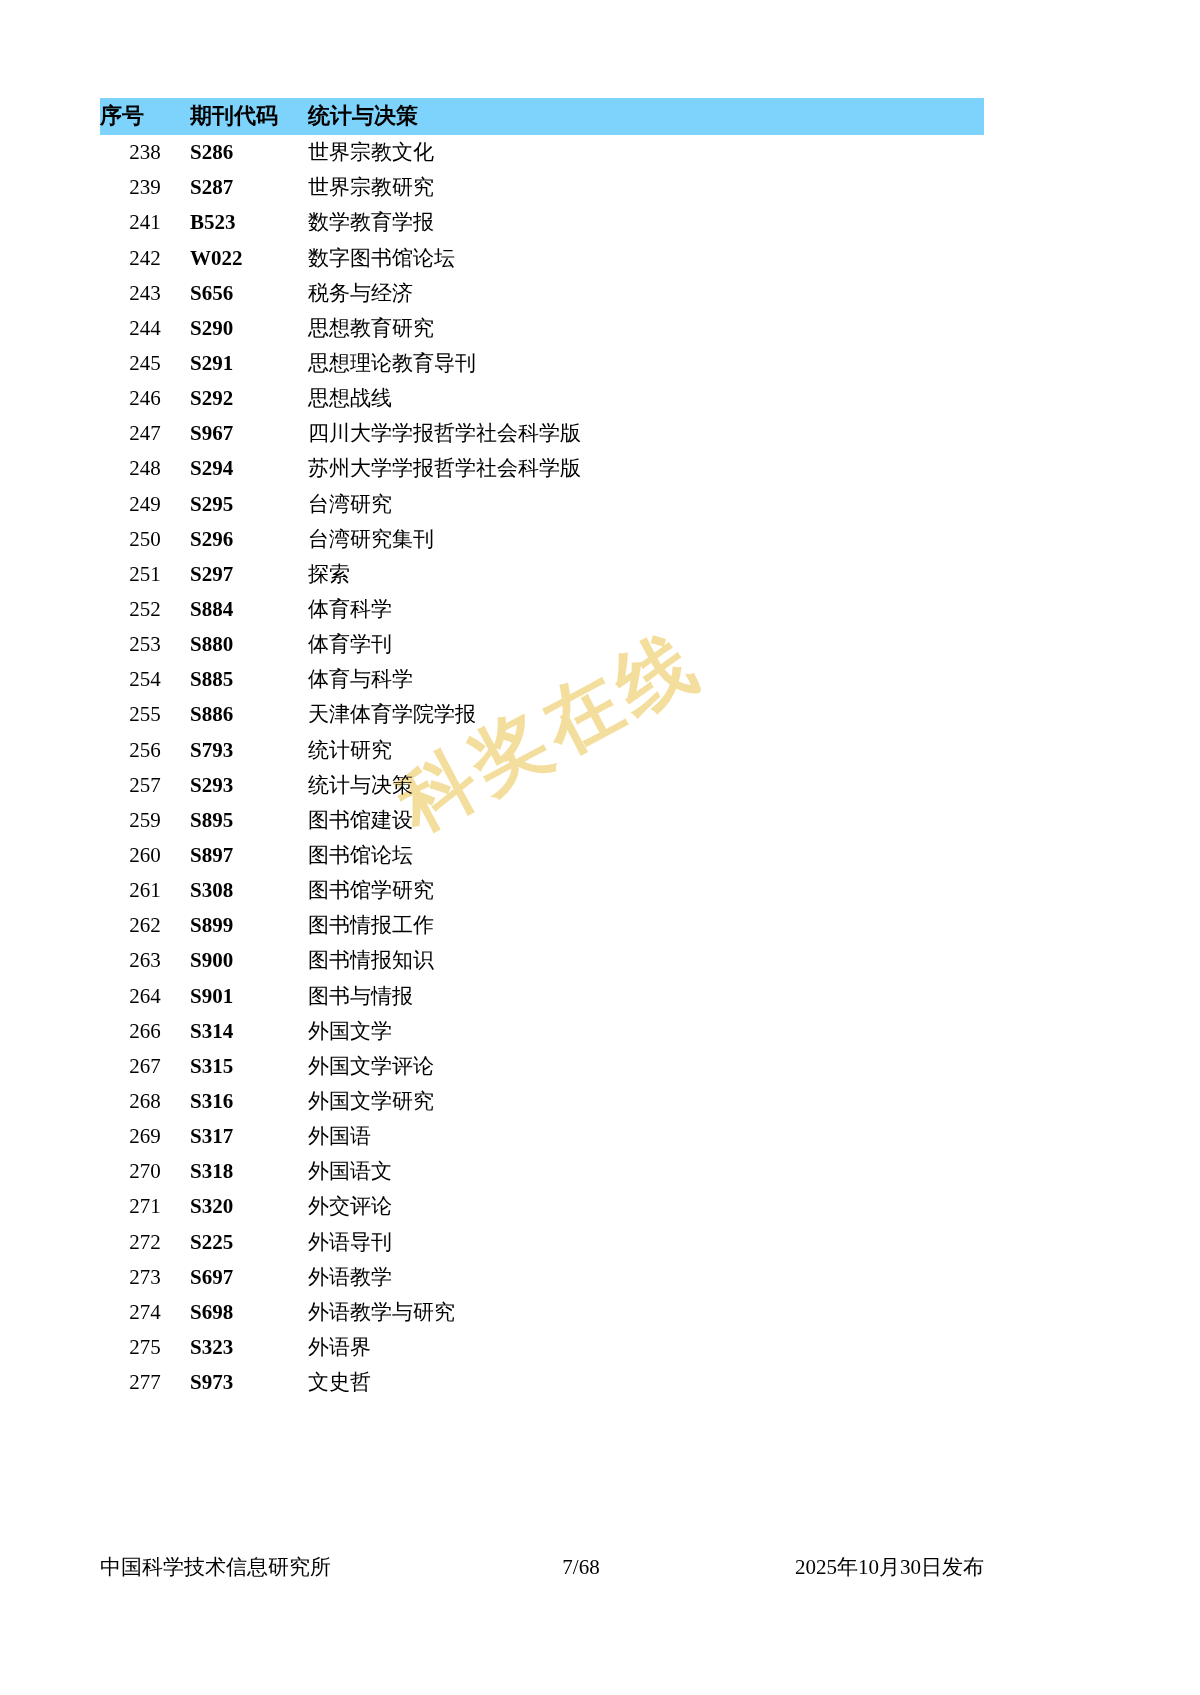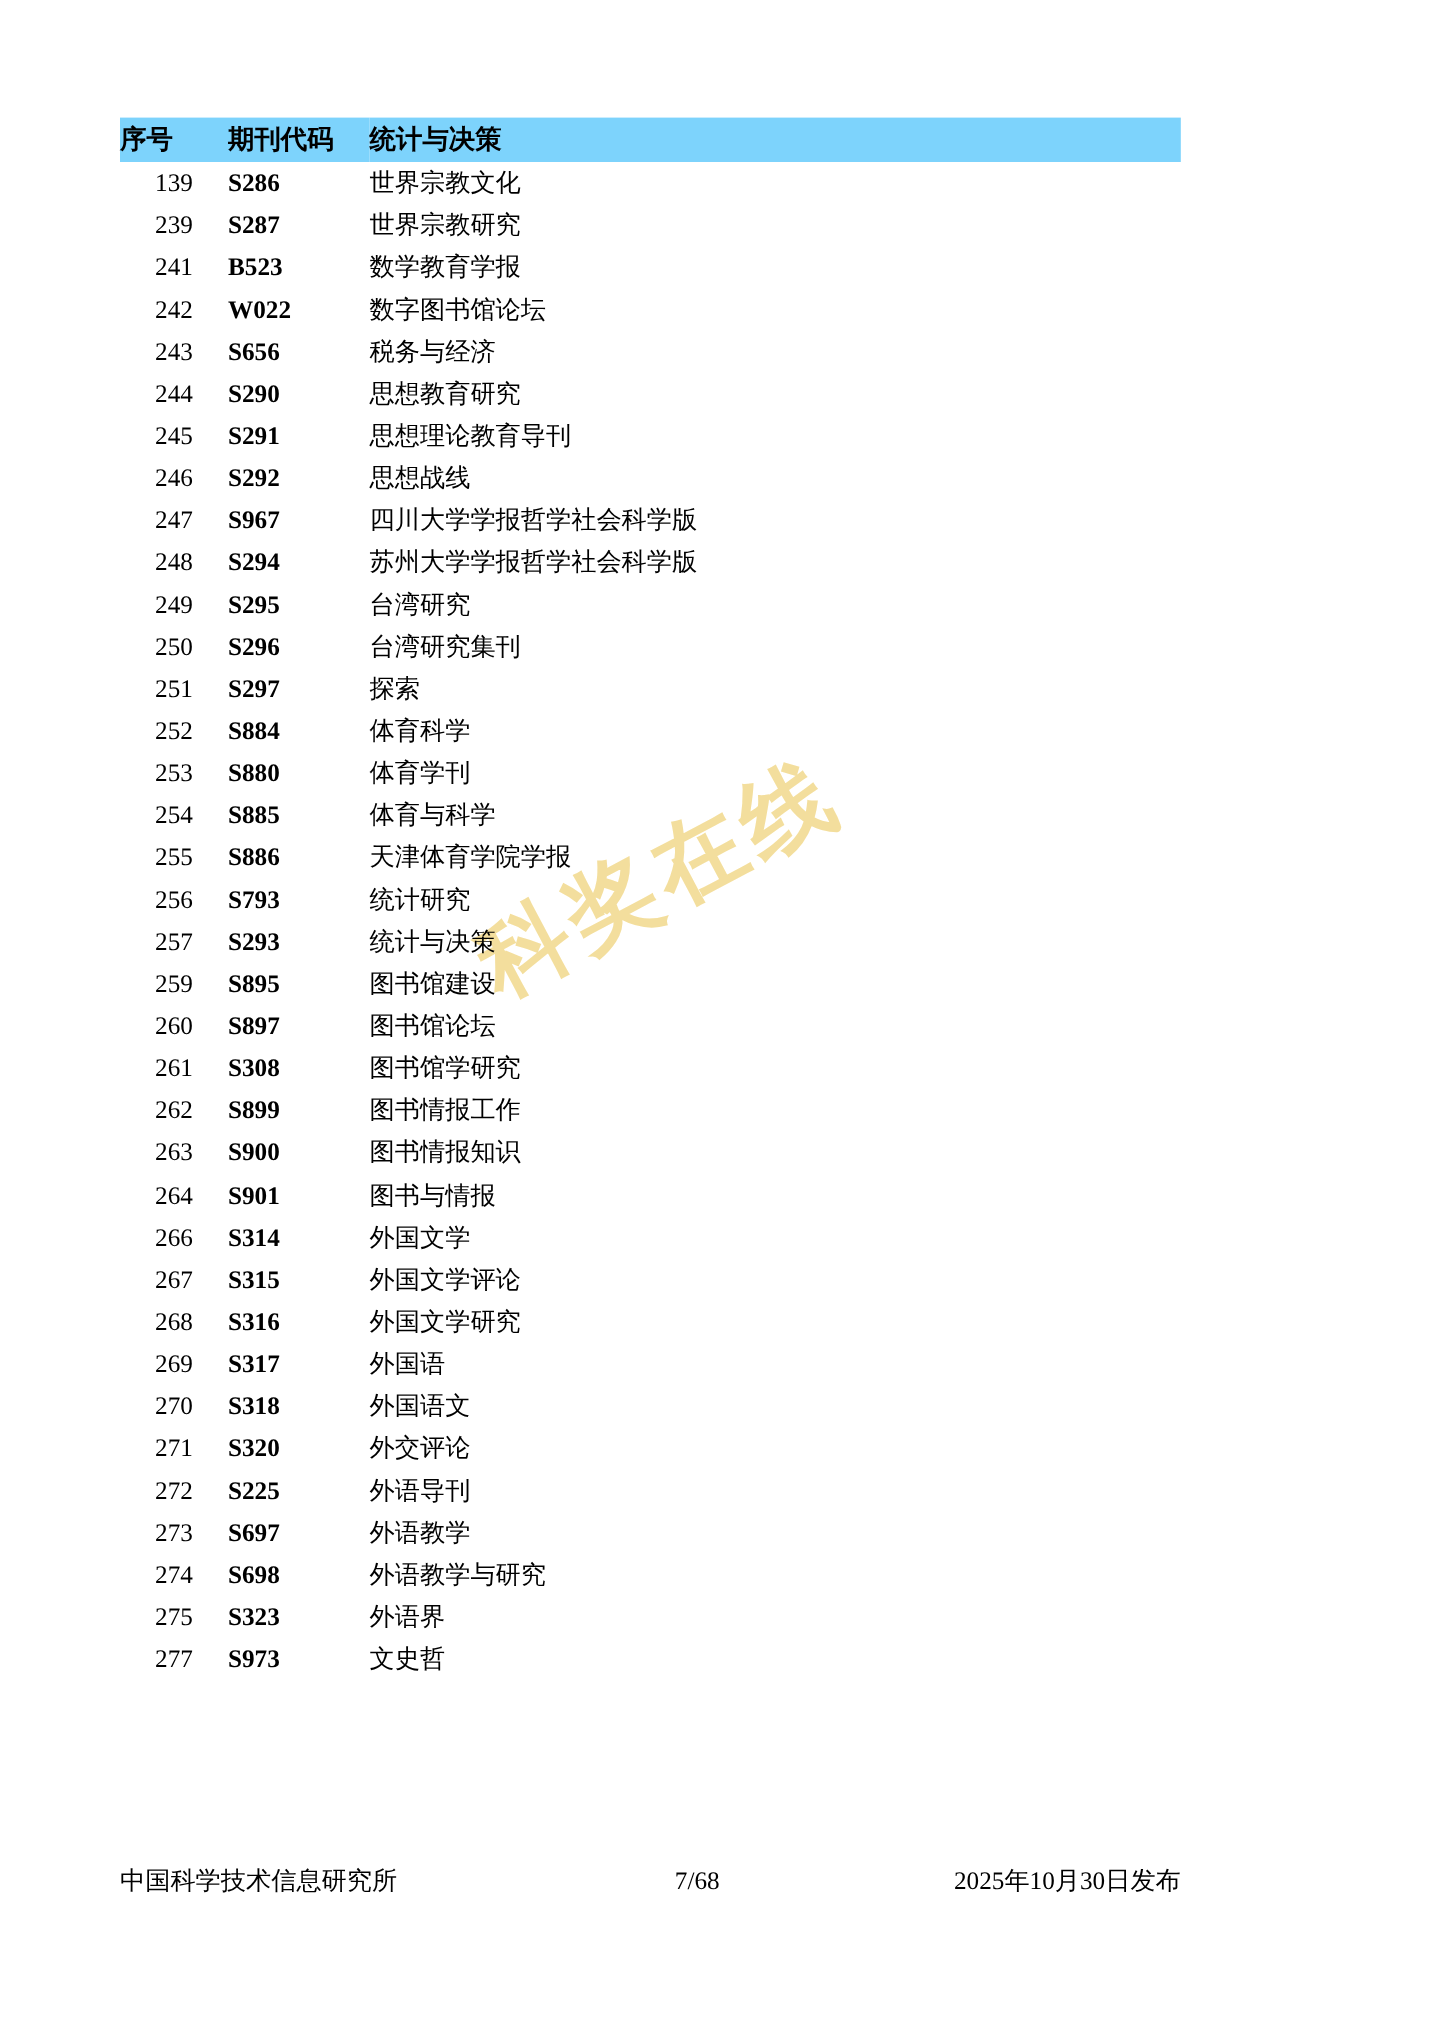--- a/index.html
+++ b/index.html
@@ -126,21 +126,21 @@
     </colgroup>
     <thead>
       <tr>
         <th class="col-seq">序号</th>
         <th class="col-code">期刊代码</th>
         <th class="col-name">统计与决策</th>
       </tr>
     </thead>
     <tbody id="table-body">
         <tr>
-          <td class="col-seq">139</td>
+          <td class="col-seq">238</td>
           <td class="col-code">S286</td>
           <td class="col-name">世界宗教文化</td>
         </tr>
         <tr>
           <td class="col-seq">239</td>
           <td class="col-code">S287</td>
           <td class="col-name">世界宗教研究</td>
         </tr>
         <tr>
           <td class="col-seq">241</td>

